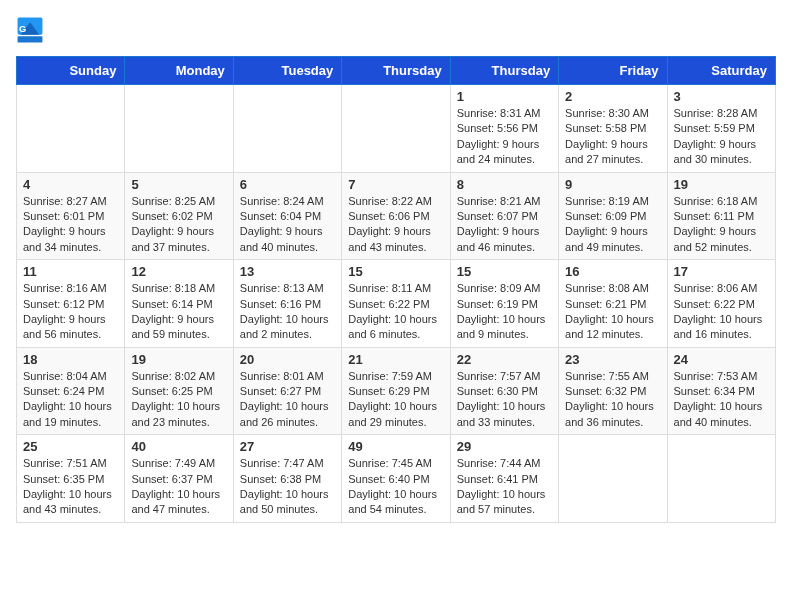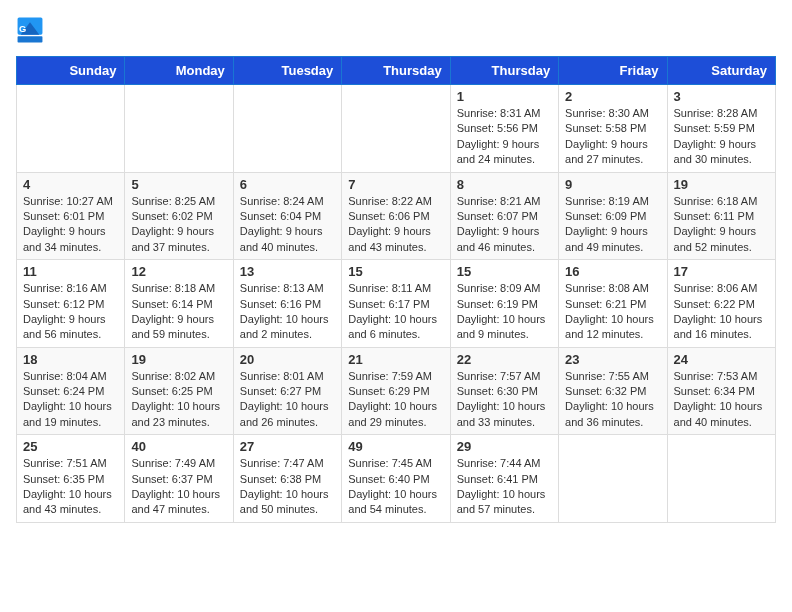--- a/index.html
+++ b/index.html
@@ -137,21 +137,21 @@
         <td>
           <span class="day-number">3</span>
           <div class="day-info">Sunrise: 8:28 AM
 Sunset: 5:59 PM
 Daylight: 9 hours and 30 minutes.</div>
         </td>
       </tr>
       <tr class="row-alt">
         <td>
           <span class="day-number">4</span>
-          <div class="day-info">Sunrise: 10:27 AM
+          <div class="day-info">Sunrise: 8:27 AM
 Sunset: 6:01 PM
 Daylight: 9 hours and 34 minutes.</div>
         </td>
         <td>
           <span class="day-number">5</span>
           <div class="day-info">Sunrise: 8:25 AM
 Sunset: 6:02 PM
 Daylight: 9 hours and 37 minutes.</div>
         </td>
         <td>
@@ -200,21 +200,21 @@
         </td>
         <td>
           <span class="day-number">13</span>
           <div class="day-info">Sunrise: 8:13 AM
 Sunset: 6:16 PM
 Daylight: 10 hours and 2 minutes.</div>
         </td>
         <td>
           <span class="day-number">15</span>
           <div class="day-info">Sunrise: 8:11 AM
-Sunset: 6:17 PM
+Sunset: 6:22 PM
 Daylight: 10 hours and 6 minutes.</div>
         </td>
         <td>
           <span class="day-number">15</span>
           <div class="day-info">Sunrise: 8:09 AM
 Sunset: 6:19 PM
 Daylight: 10 hours and 9 minutes.</div>
         </td>
         <td>
           <span class="day-number">16</span>

